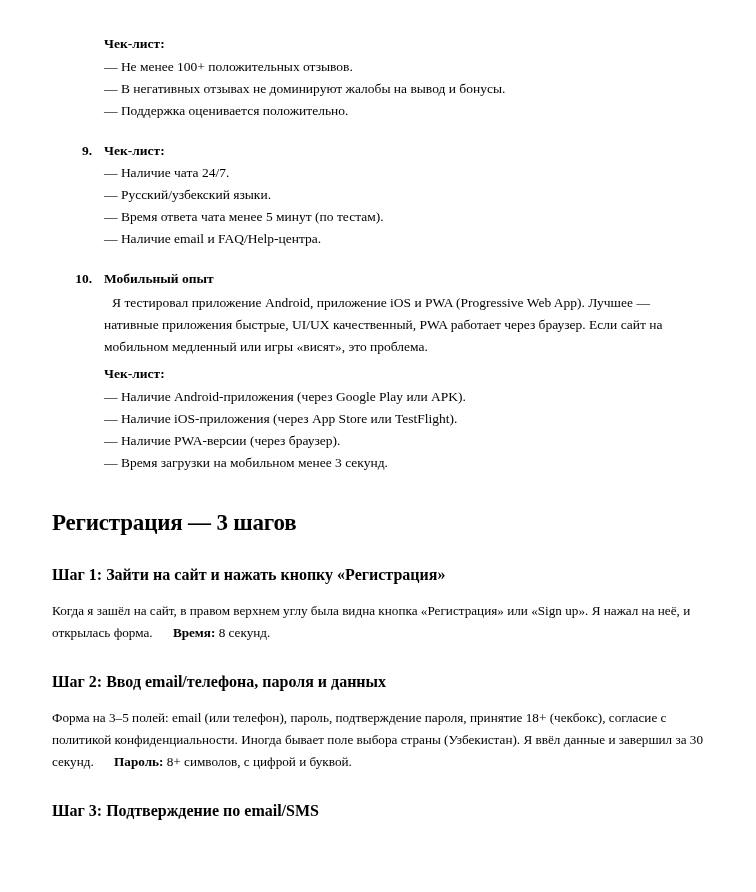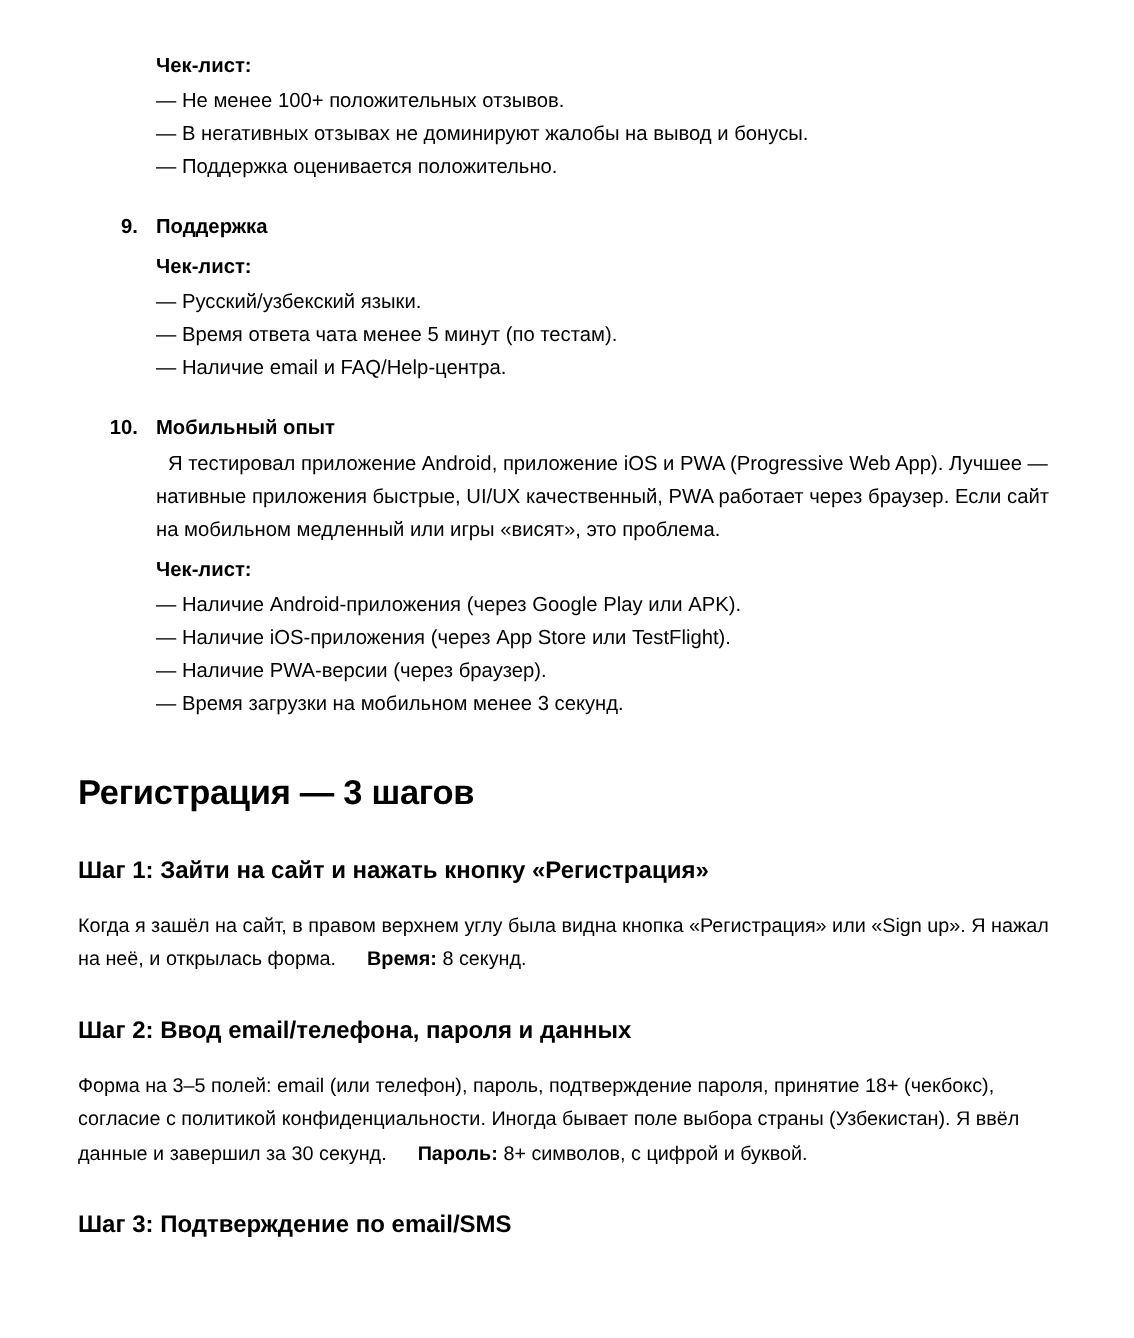--- a/index.html
+++ b/index.html
@@ -12,20 +12,21 @@
     height: 892px;
     font-family: "Liberation Sans", sans-serif;
     color: #000000;
     overflow: hidden;
   }
   .page {
     box-sizing: border-box;
     width: 756px;
     height: 892px;
     padding: 34px 52px 16px 52px;
+    font-family: Liberation Serif, serif;
   }
   
   .block {
     margin: 0;
   }
   .checklist-title {
     font-size: 13.5px;
     font-weight: bold;
     line-height: 1.55;
     margin: 0 0 1px 52px;
@@ -105,23 +106,23 @@
 
   <div class="block">
     <div class="checklist-title">Чек-лист:</div>
     <div class="check-item">— Не менее 100+ положительных отзывов.</div>
     <div class="check-item">— В негативных отзывах не доминируют жалобы на вывод и бонусы.</div>
     <div class="check-item">— Поддержка оценивается положительно.</div>
   </div>
 
   <div class="num-item">
     <div class="num">9.</div>
-    <div class="num-head">Поддержка</div>
     <div class="sub-checklist">
       <div class="checklist-title">Чек-лист:</div>
+      <div class="check-item">— Наличие чата 24/7.</div>
       <div class="check-item">— Русский/узбекский языки.</div>
       <div class="check-item">— Время ответа чата менее 5 минут (по тестам).</div>
       <div class="check-item">— Наличие email и FAQ/Help-центра.</div>
     </div>
   </div>
 
   <div class="num-item">
     <div class="num wide">10.</div>
     <div class="num-head">Мобильный опыт</div>
     <div class="num-body">Я тестировал приложение Android, приложение iOS и PWA (Progressive Web App). Лучшее — нативные приложения быстрые, UI/UX качественный, PWA работает через браузер. Если сайт на мобильном медленный или игры «висят», это проблема.</div>

